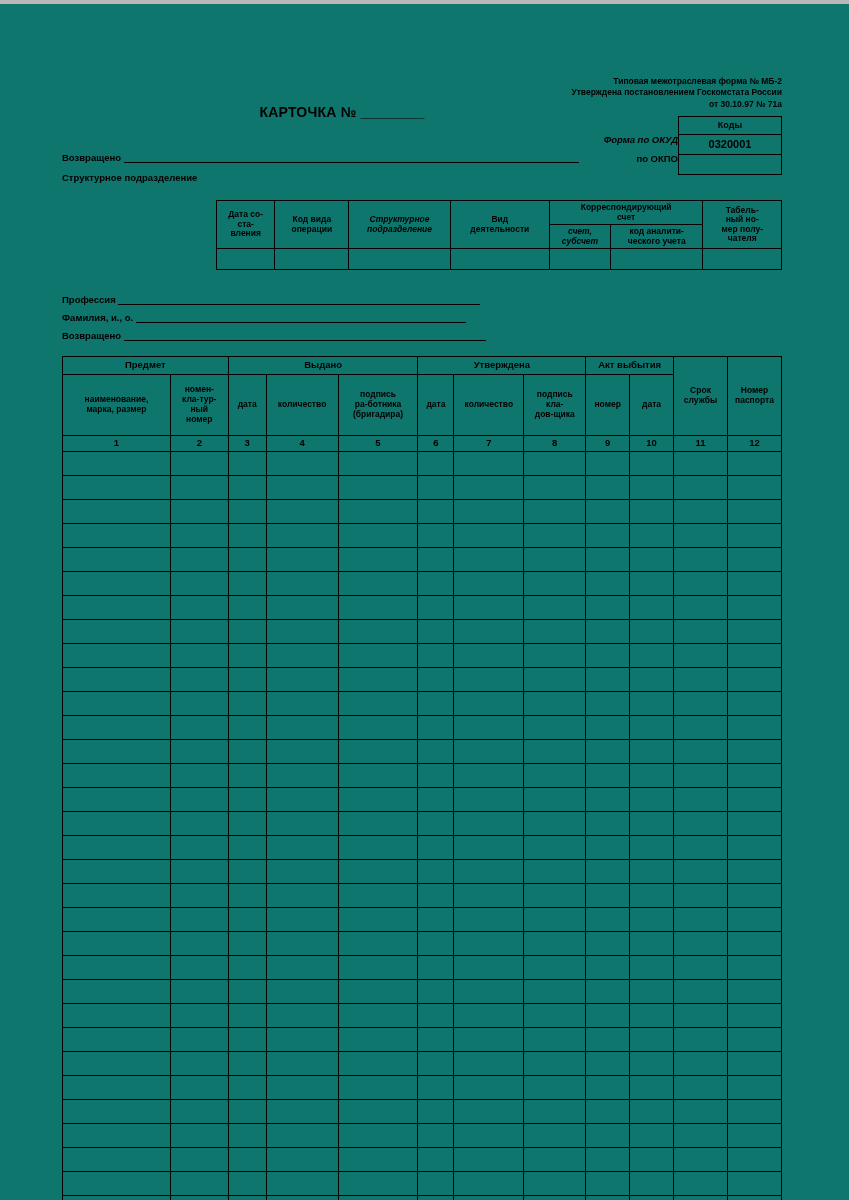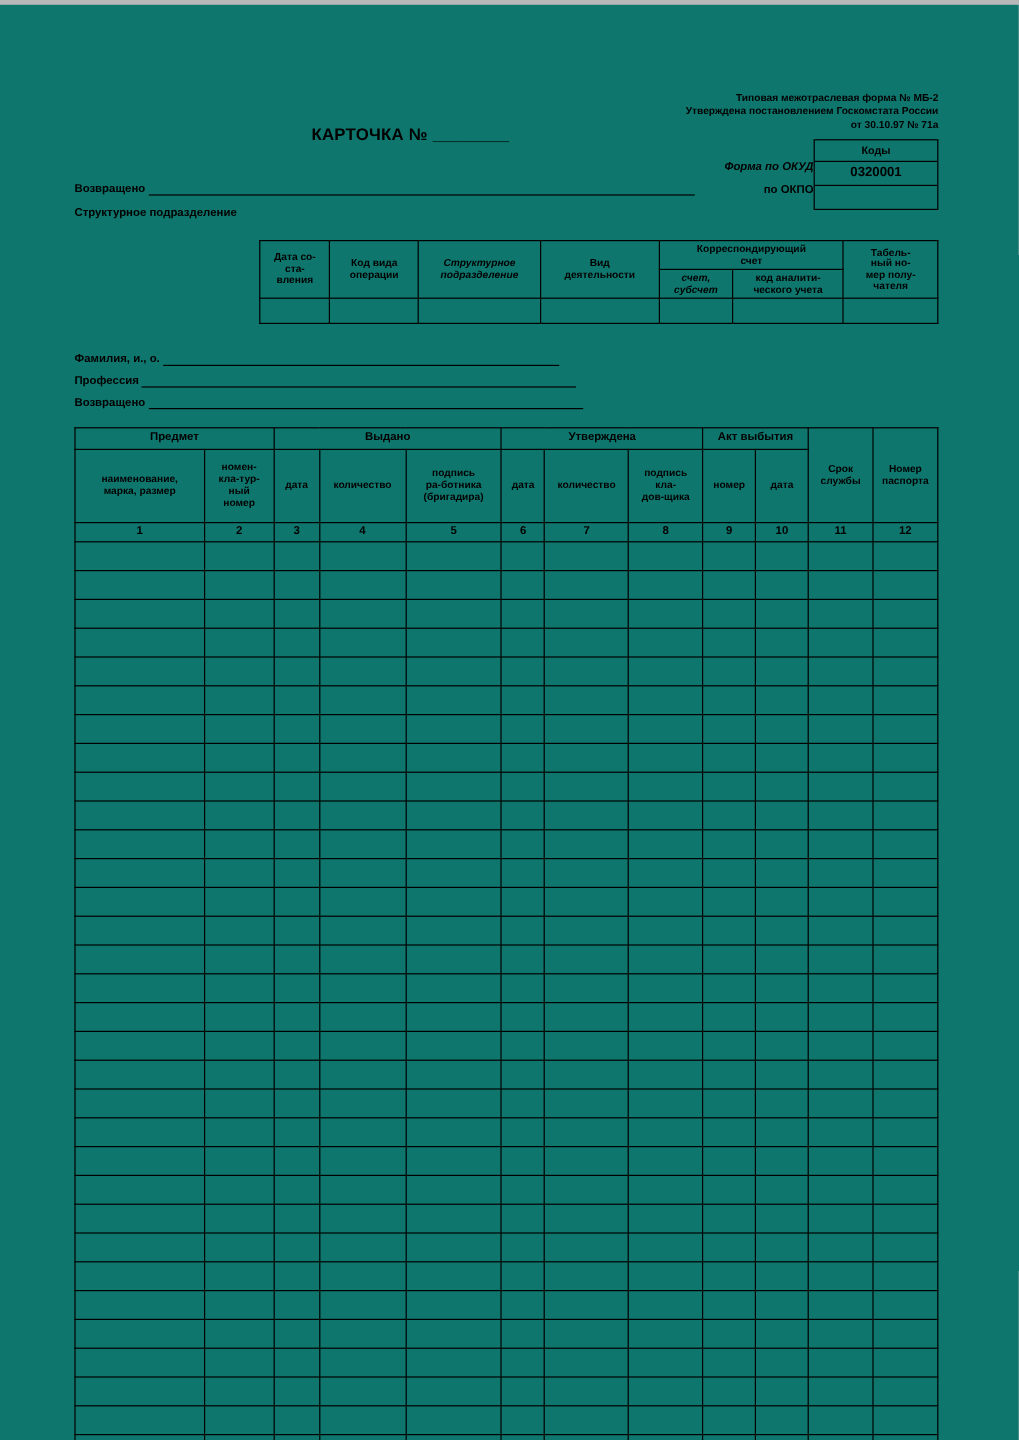--- a/index.html
+++ b/index.html
@@ -138,26 +138,26 @@
         <td>&nbsp;</td>
         <td>&nbsp;</td>
         <td>&nbsp;</td>
         <td class="outer-r">&nbsp;</td>
       </tr>
     </tbody>
       </table>
 
     <div class="person">
       <div>
+        <span>Профессия</span>
+        <span class="rule" style="width:362px;"></span>
+      </div>
+      <div>
         <span>Фамилия, и., о.</span>
         <span class="rule" style="width:330px;"></span>
-      </div>
-      <div>
-        <span>Профессия</span>
-        <span class="rule" style="width:362px;"></span>
       </div>
       <div>
         <span>Возвращено</span>
         <span class="rule" style="width:362px;"></span>
       </div>
     </div>
 
     <table class="maint">
       <colgroup>
         <col style="width:108px">

